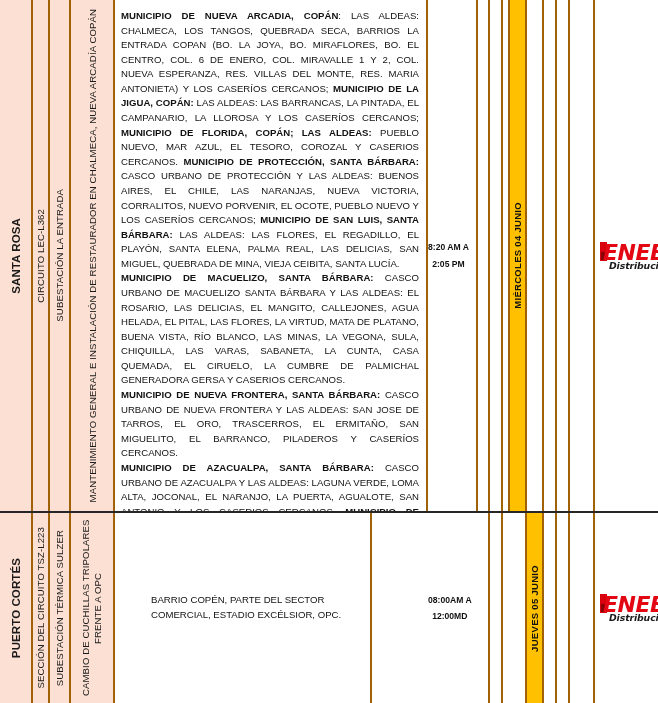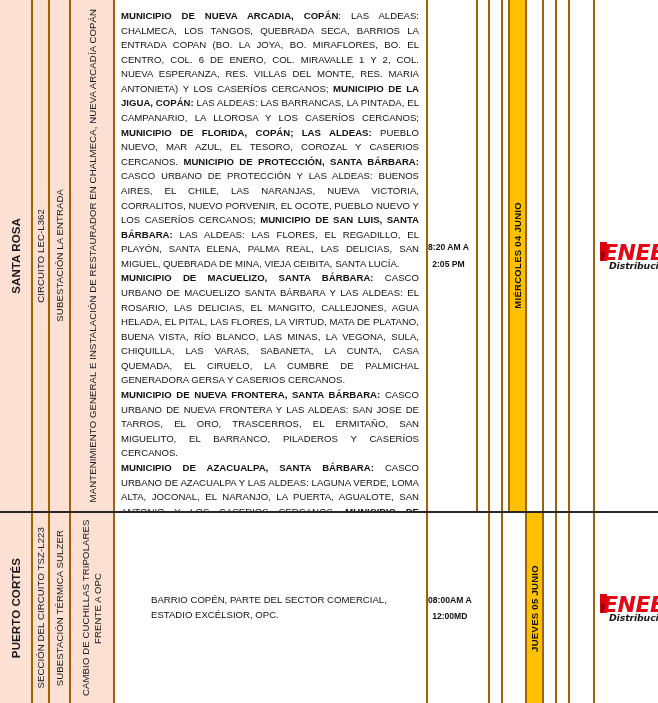--- a/index.html
+++ b/index.html
@@ -238,21 +238,21 @@
     </div>
 
     <div class="cell peach vtext v-substation" style="left:50px; width:21px;">
       <span>SUBESTACIÓN TÉRMICA SULZER</span>
     </div>
 
     <div class="cell peach vtext v-work-wrap" style="left:71px; width:44px;">
       <span>CAMBIO DE CUCHILLAS TRIPOLARES FRENTE A OPC</span>
     </div>
 
-    <div class="cell white desc center-v" style="left:115px; width:313px;">
+    <div class="cell white desc center-v" style="left:115px; width:257px;">
       <p>BARRIO COPÉN, PARTE DEL SECTOR COMERCIAL, ESTADIO EXCÉLSIOR, OPC.</p>
     </div>
 
     <div class="cell white time" style="left:428px; width:70px;">
       <div class="t-inner">
         <div>08:00AM A</div>
         <div>12:00MD</div>
       </div>
     </div>
 

